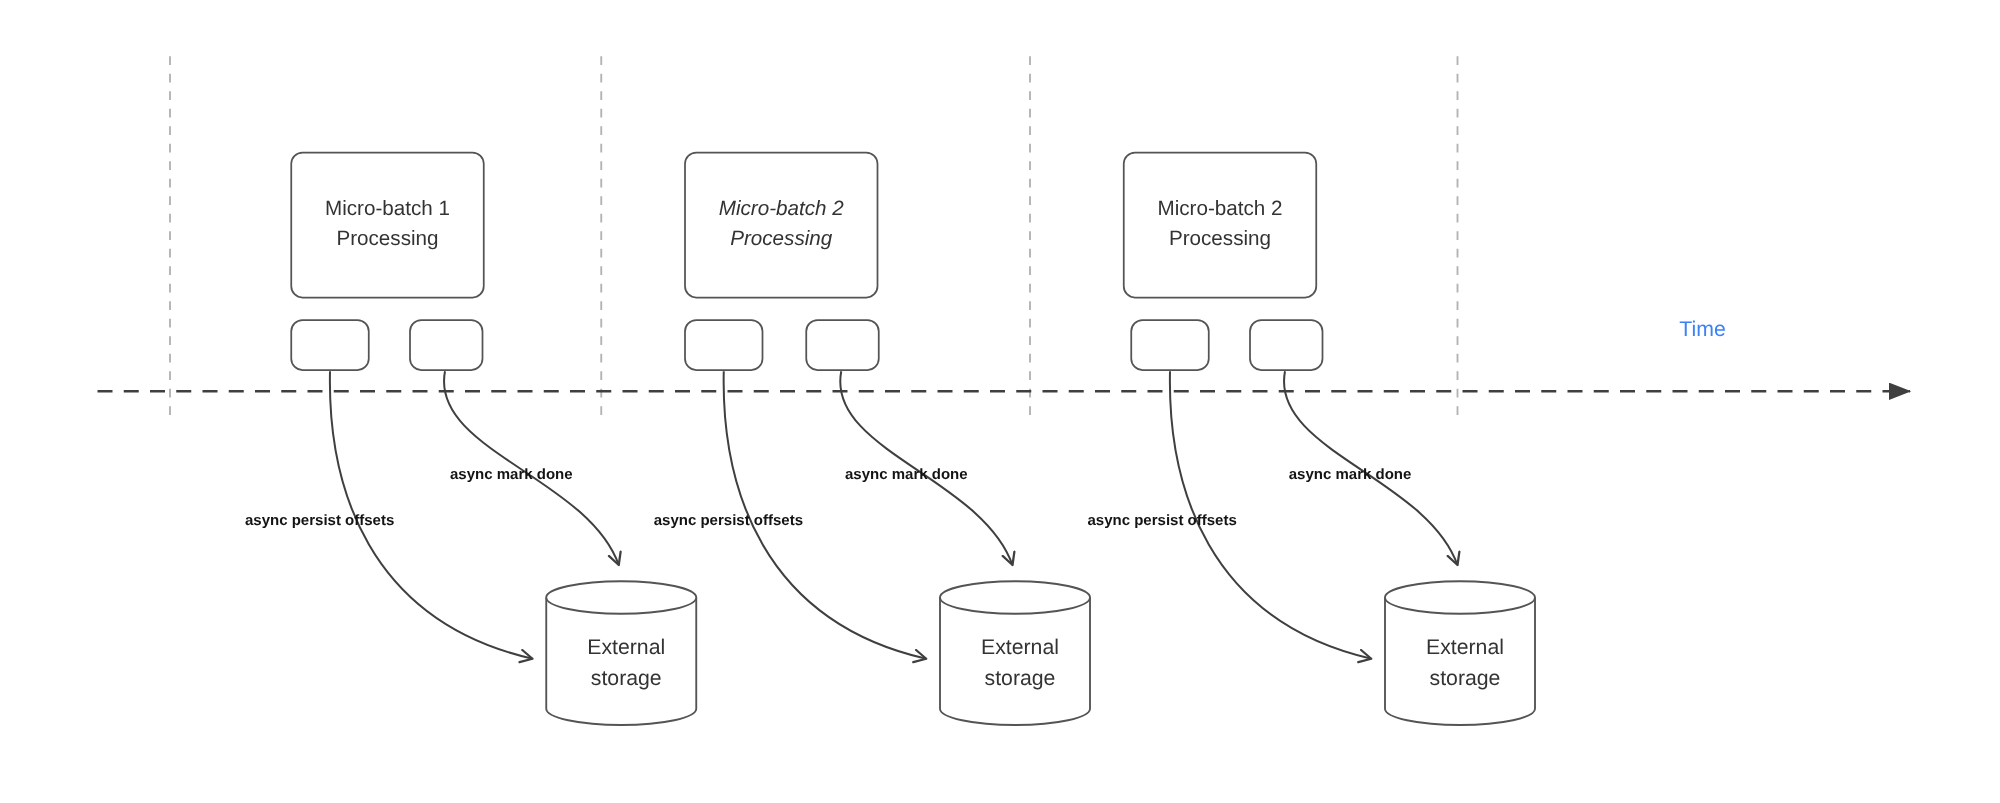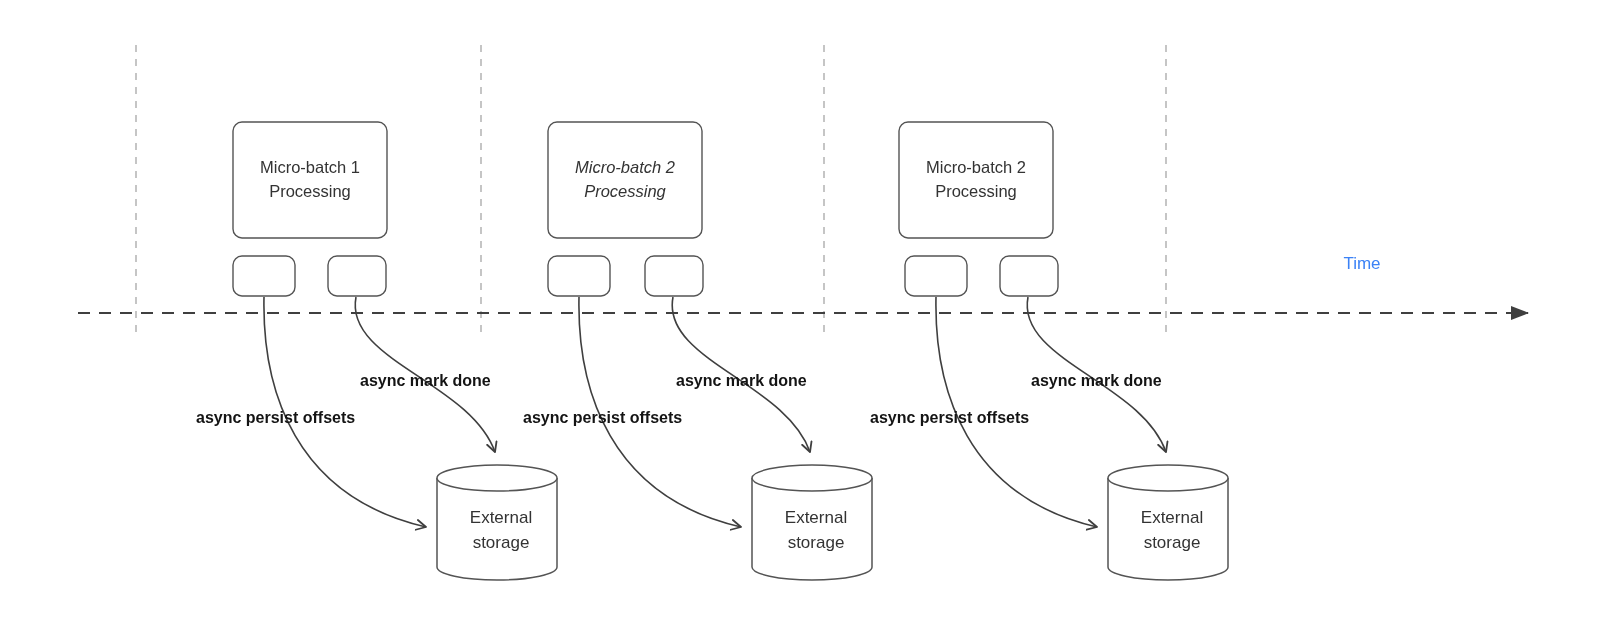--- a/index.html
+++ b/index.html
@@ -43,21 +43,21 @@
     align-items: center;
     justify-content: center;
     text-align: center;
     white-space: pre-line;
     font-size: 17px;
     line-height: 1.5;
     color: #333333;
   }
   .flow-label {
     position: absolute;
-    font-size: 16px;
+    font-size: 12px;
     font-weight: bold;
     color: #141414;
     white-space: nowrap;
   }
   .time-label {
     position: absolute;
     left: 1330px;
     top: 254px;
     width: 64px;
     text-align: center;

